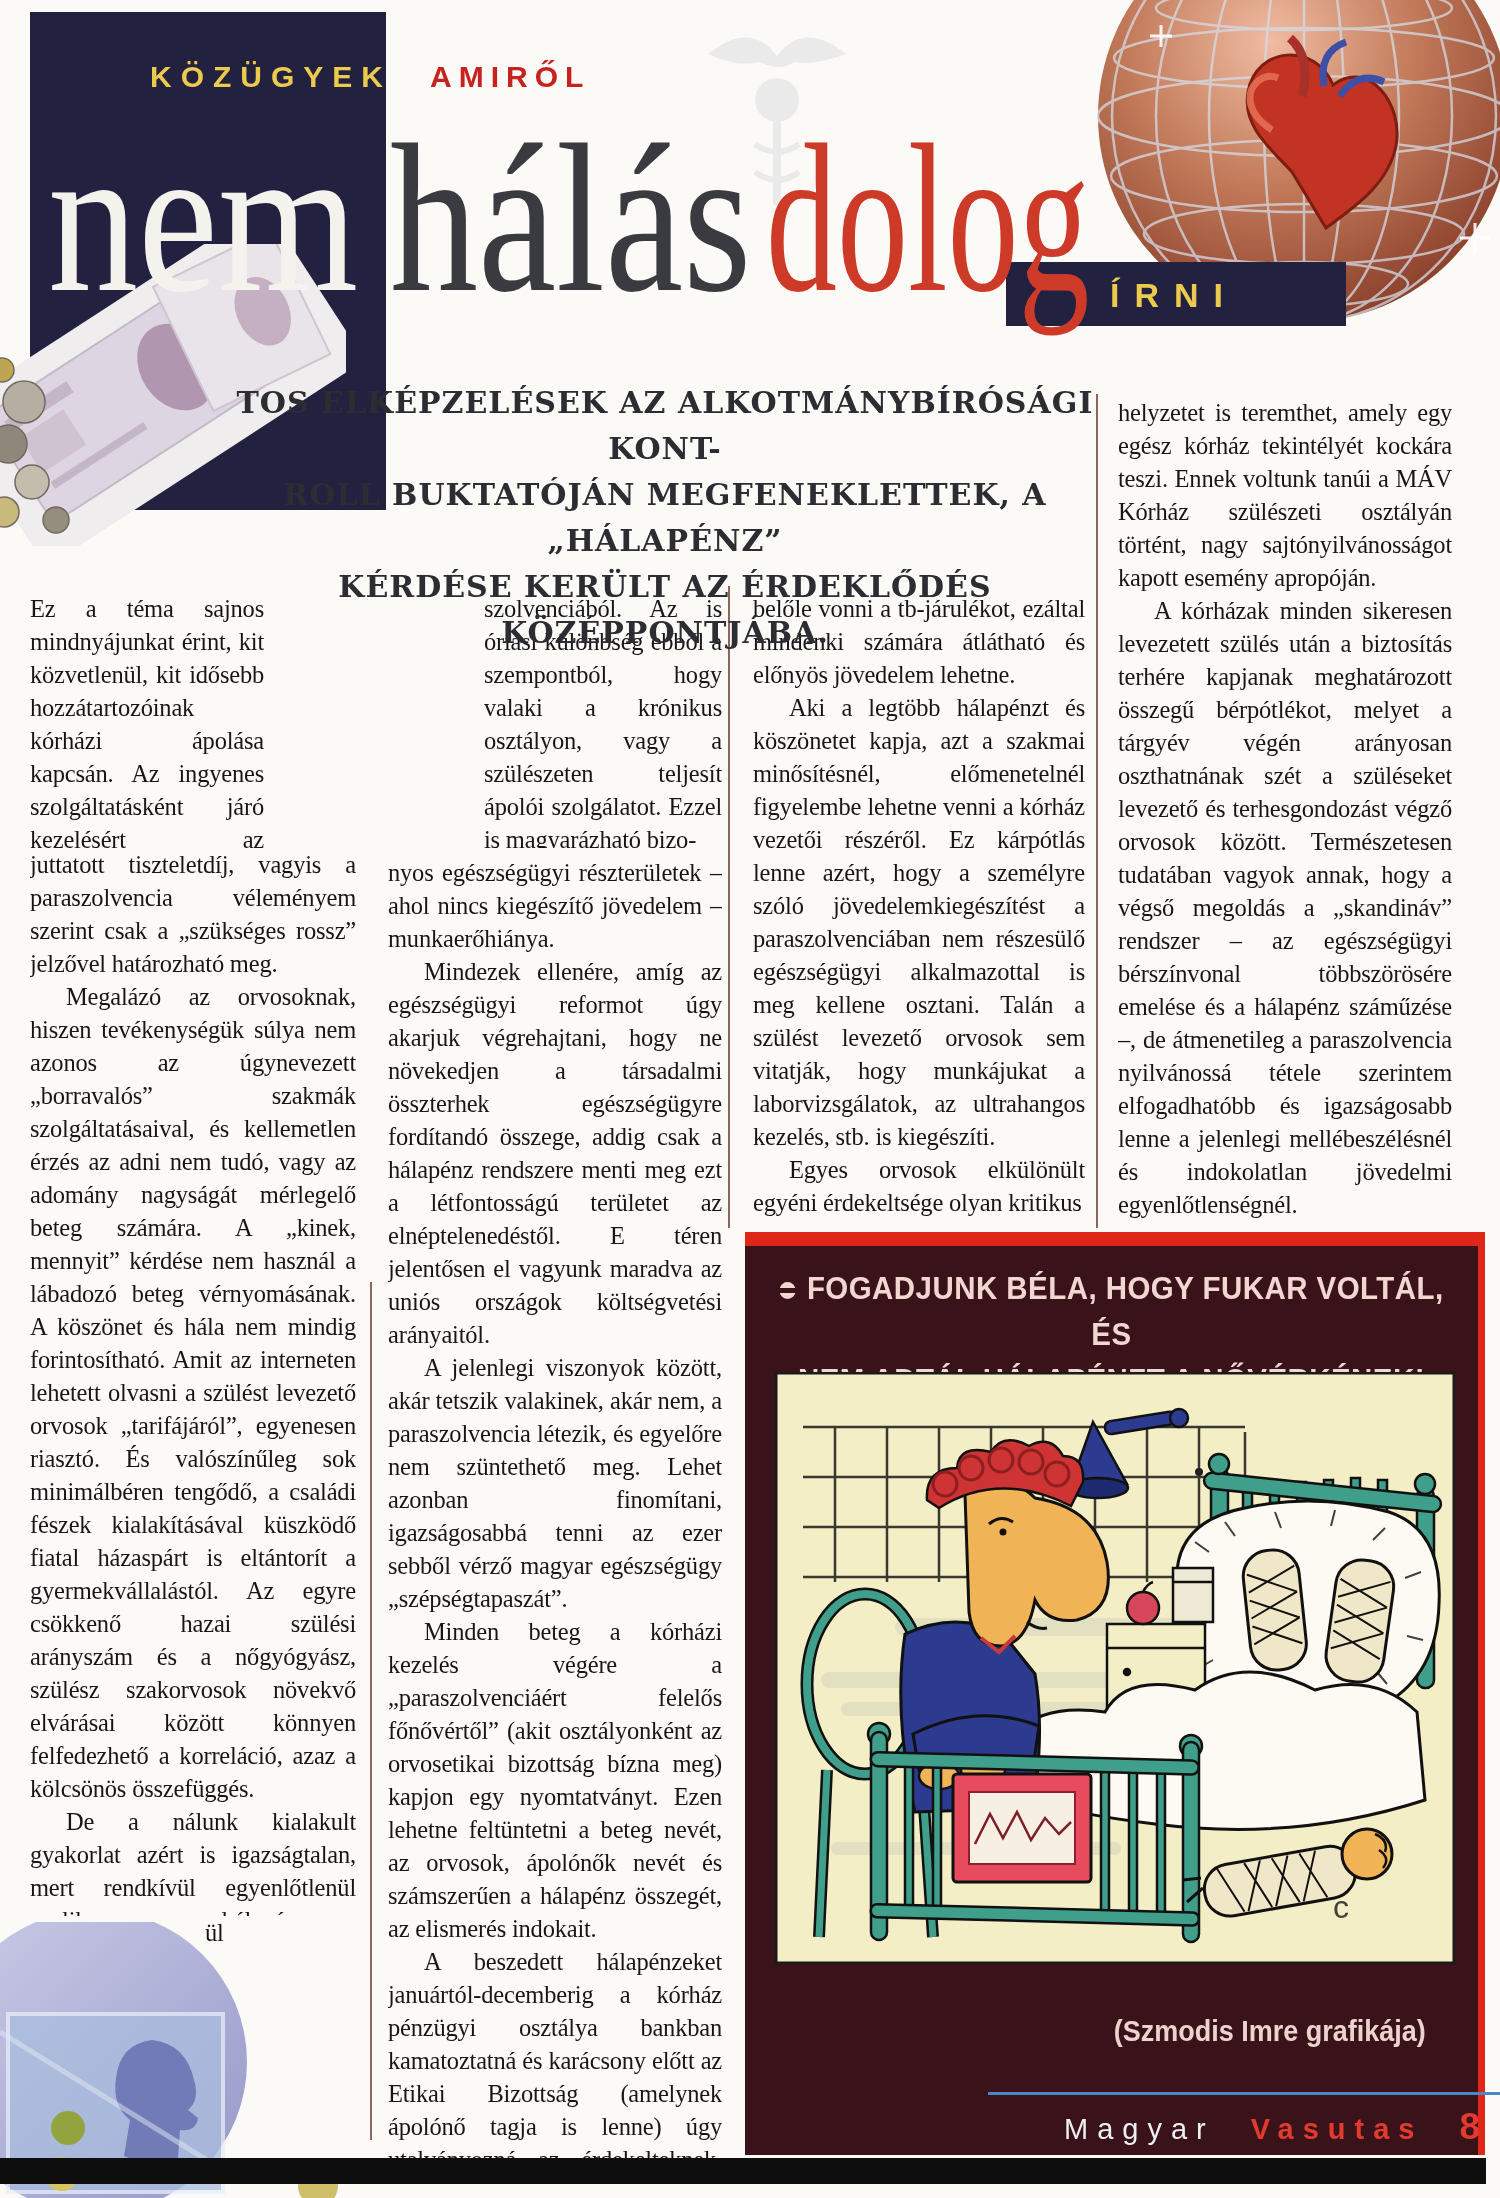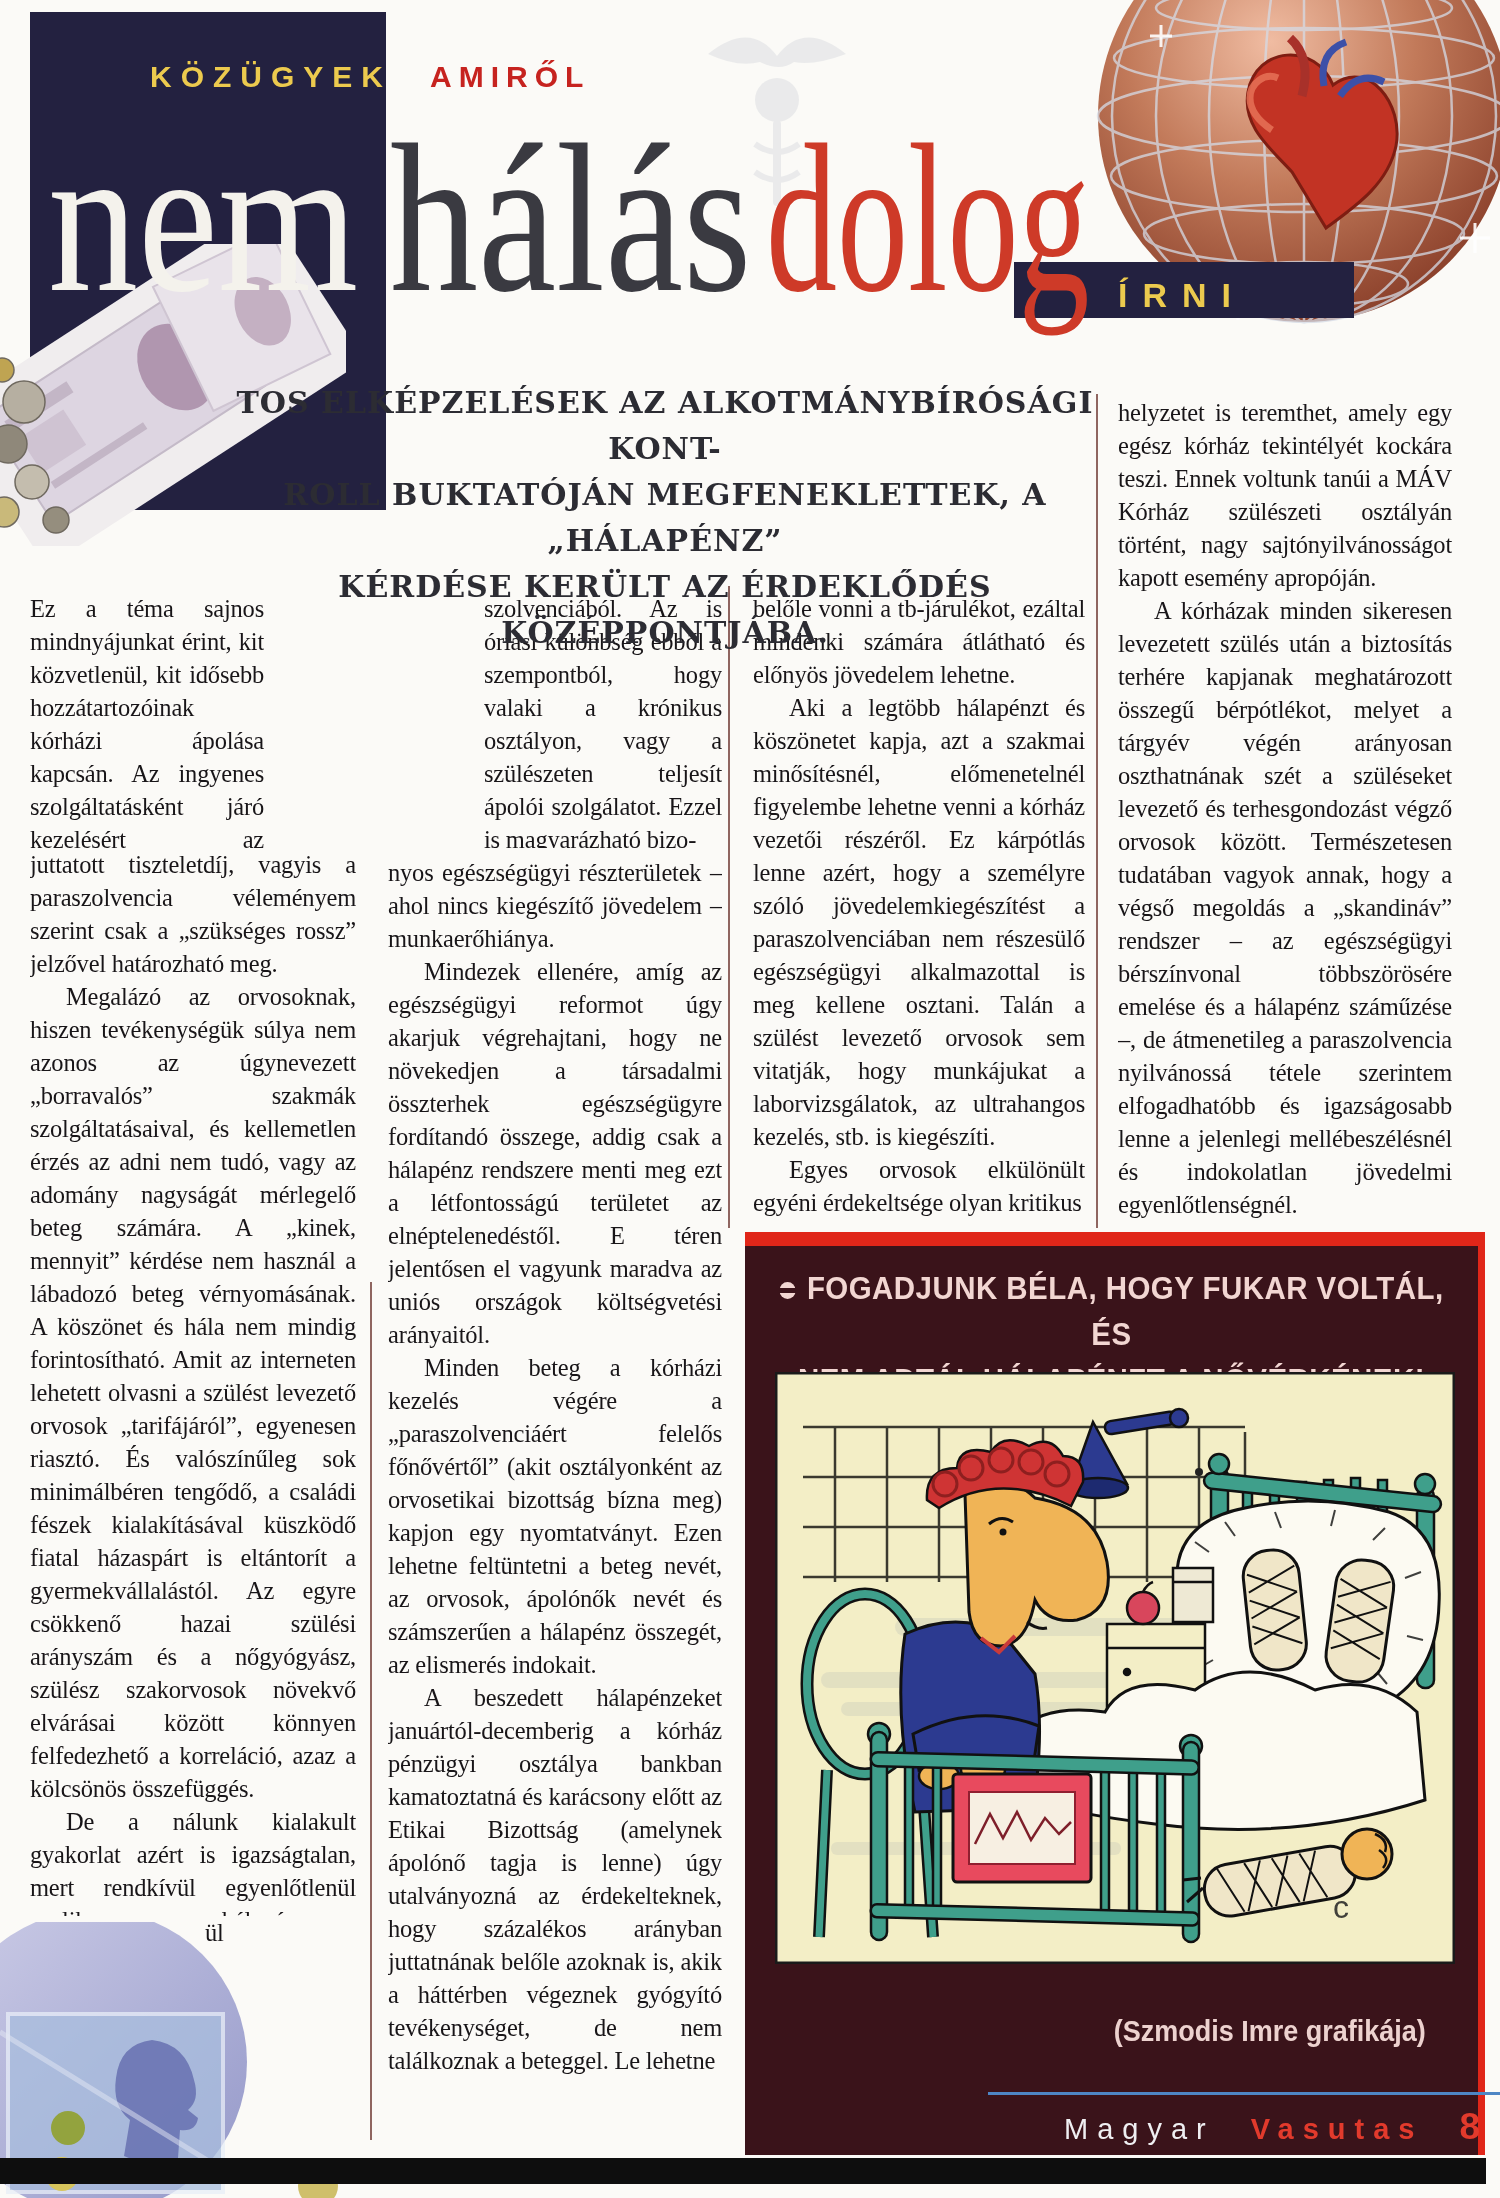--- a/index.html
+++ b/index.html
@@ -10,21 +10,21 @@
   .navy-block{position:absolute;left:30px;top:12px;width:356px;height:498px;background:#232140;z-index:1;}
   .kicker{position:absolute;left:150px;top:60px;z-index:4;font-family:"Liberation Sans",sans-serif;
           font-weight:bold;font-size:30px;letter-spacing:9px;color:#ecca4e;}
   .kicker2{position:absolute;left:430px;top:60px;z-index:4;font-family:"Liberation Sans",sans-serif;
           font-weight:bold;font-size:30px;letter-spacing:7px;color:#c6231f;}
   .hw{position:absolute;top:118px;z-index:3;font-size:212px;line-height:0.95;font-weight:400;
       transform-origin:left top;white-space:nowrap;}
   .hw-nem{left:48px;color:#f4f2ec;transform:scaleX(.85);}
   .hw-halas{left:390px;color:#3a3a41;transform:scaleX(.83);}
   .hw-dolog{left:766px;color:#ce3a28;transform:scaleX(.67);}
-  .irni-bar{position:absolute;left:1006px;top:262px;width:340px;height:56px;background:#232140;z-index:2;margin-left:8px;}
+  .irni-bar{position:absolute;left:1006px;top:262px;width:340px;height:64px;background:#232140;z-index:2;}
   .irni{position:absolute;left:104px;top:14px;font-family:"Liberation Sans",sans-serif;font-weight:bold;
         font-size:34px;letter-spacing:15px;color:#ecca4e;}
   .globe{position:absolute;left:1088px;top:0;width:412px;height:340px;overflow:hidden;z-index:1;}
   .money{position:absolute;left:-6px;top:244px;width:352px;height:302px;z-index:2;}
   .angel{position:absolute;left:692px;top:12px;width:170px;height:210px;opacity:.13;z-index:0;}
 
   
   .lead{position:absolute;left:235px;top:380px;width:860px;z-index:2;text-align:center;
         font-family:"DejaVu Serif",serif;font-weight:bold;font-size:30px;line-height:46px;
         letter-spacing:1px;color:#2c2c33;text-transform:uppercase;}
@@ -183,20 +183,21 @@
   <div class="bodycol col1a">Ez a téma sajnos mindnyájunkat érint, kit közvetlenül, kit idősebb hozzátartozóinak kórházi ápolása kapcsán. Az ingyenes szolgáltatásként járó kezelésért az orvosoknak, ápolóknak</div>
   <div class="bodycol col2a">szolvenciából. Az is óriási különbség ebből a szempontból, hogy valaki a krónikus osztályon, vagy a szülészeten teljesít ápolói szolgálatot. Ezzel is magyarázható bizo-</div>
   <div class="bodycol col1b">
       <p class="nf">juttatott tiszteletdíj, vagyis a paraszolvencia véleményem szerint csak a „szükséges rossz” jelzővel határozható meg.</p>
       <p>Megalázó az orvosoknak, hiszen tevékenységük súlya nem azonos az úgynevezett „borravalós” szakmák szolgáltatásaival, és kellemetlen érzés az adni nem tudó, vagy az adomány nagyságát mérlegelő beteg számára. A „kinek, mennyit” kérdése nem használ a lábadozó beteg vérnyomásának. A köszönet és hála nem mindig forintosítható. Amit az interneten lehetett olvasni a szülést levezető orvosok „tarifájáról”, egyenesen riasztó. És valószínűleg sok minimálbéren tengődő, a családi fészek kialakításával küszködő fiatal házaspárt is eltántorít a gyermekvállalástól. Az egyre csökkenő hazai szülési arányszám és a nőgyógyász, szülész szakorvosok növekvő elvárásai között könnyen felfedezhető a korreláció, azaz a kölcsönös összefüggés.</p>
       <p>De a nálunk kialakult gyakorlat azért is igazságtalan, mert rendkívül egyenlőtlenül oszlik meg a hálapénz az egészségügyi dolgozók között. Vannak orvosok, akik éves szinten a fizetésükön fel-</p>
     </div>
   <div class="bodycol col2b">
       <p class="nf">nyos egészségügyi részterületek – ahol nincs kiegészítő jövedelem – munkaerőhiánya.</p>
       <p>Mindezek ellenére, amíg az egészségügyi reformot úgy akarjuk végrehajtani, hogy ne növekedjen a társadalmi összterhek egészségügyre fordítandó összege, addig csak a hálapénz rendszere menti meg ezt a létfontosságú területet az elnéptelenedéstől. E téren jelentősen el vagyunk maradva az uniós országok költségvetési arányaitól.</p>
+      <p>A jelenlegi viszonyok között, akár tetszik valakinek, akár nem, a paraszolvencia létezik, és egyelőre nem szüntethető meg. Lehet azonban finomítani, igazságosabbá tenni az ezer sebből vérző magyar egészségügy „szépségtapaszát”.</p>
       <p>Minden beteg a kórházi kezelés végére a „paraszolvenciáért felelős főnővértől” (akit osztályonként az orvosetikai bizottság bízna meg) kapjon egy nyomtatványt. Ezen lehetne feltüntetni a beteg nevét, az orvosok, ápolónők nevét és számszerűen a hálapénz összegét, az elismerés indokait.</p>
       <p>A beszedett hálapénzeket januártól-decemberig a kórház pénzügyi osztálya bankban kamatoztatná és karácsony előtt az Etikai Bizottság (amelynek ápolónő tagja is lenne) úgy utalványozná az érdekelteknek, hogy százalékos arányban juttatnának belőle azoknak is, akik a háttérben végeznek gyógyító tevékenységet, de nem találkoznak a beteggel. Le lehetne</p>
     </div>
   <div class="bodycol col3">
       <p class="nf">belőle vonni a tb-járulékot, ezáltal mindenki számára átlátható és előnyös jövedelem lehetne.</p>
       <p>Aki a legtöbb hálapénzt és köszönetet kapja, azt a szakmai minősítésnél, előmenetelnél figyelembe lehetne venni a kórház vezetői részéről. Ez kárpótlás lenne azért, hogy a személyre szóló jövedelemkiegészítést a paraszolvenciában nem részesülő egészségügyi alkalmazottal is meg kellene osztani. Talán a szülést levezető orvosok sem vitatják, hogy munkájukat a laborvizsgálatok, az ultrahangos kezelés, stb. is kiegészíti.</p>
       <p>Egyes orvosok elkülönült egyéni érdekeltsége olyan kritikus</p>
     </div>
   <div class="bodycol col4">
     <div>

